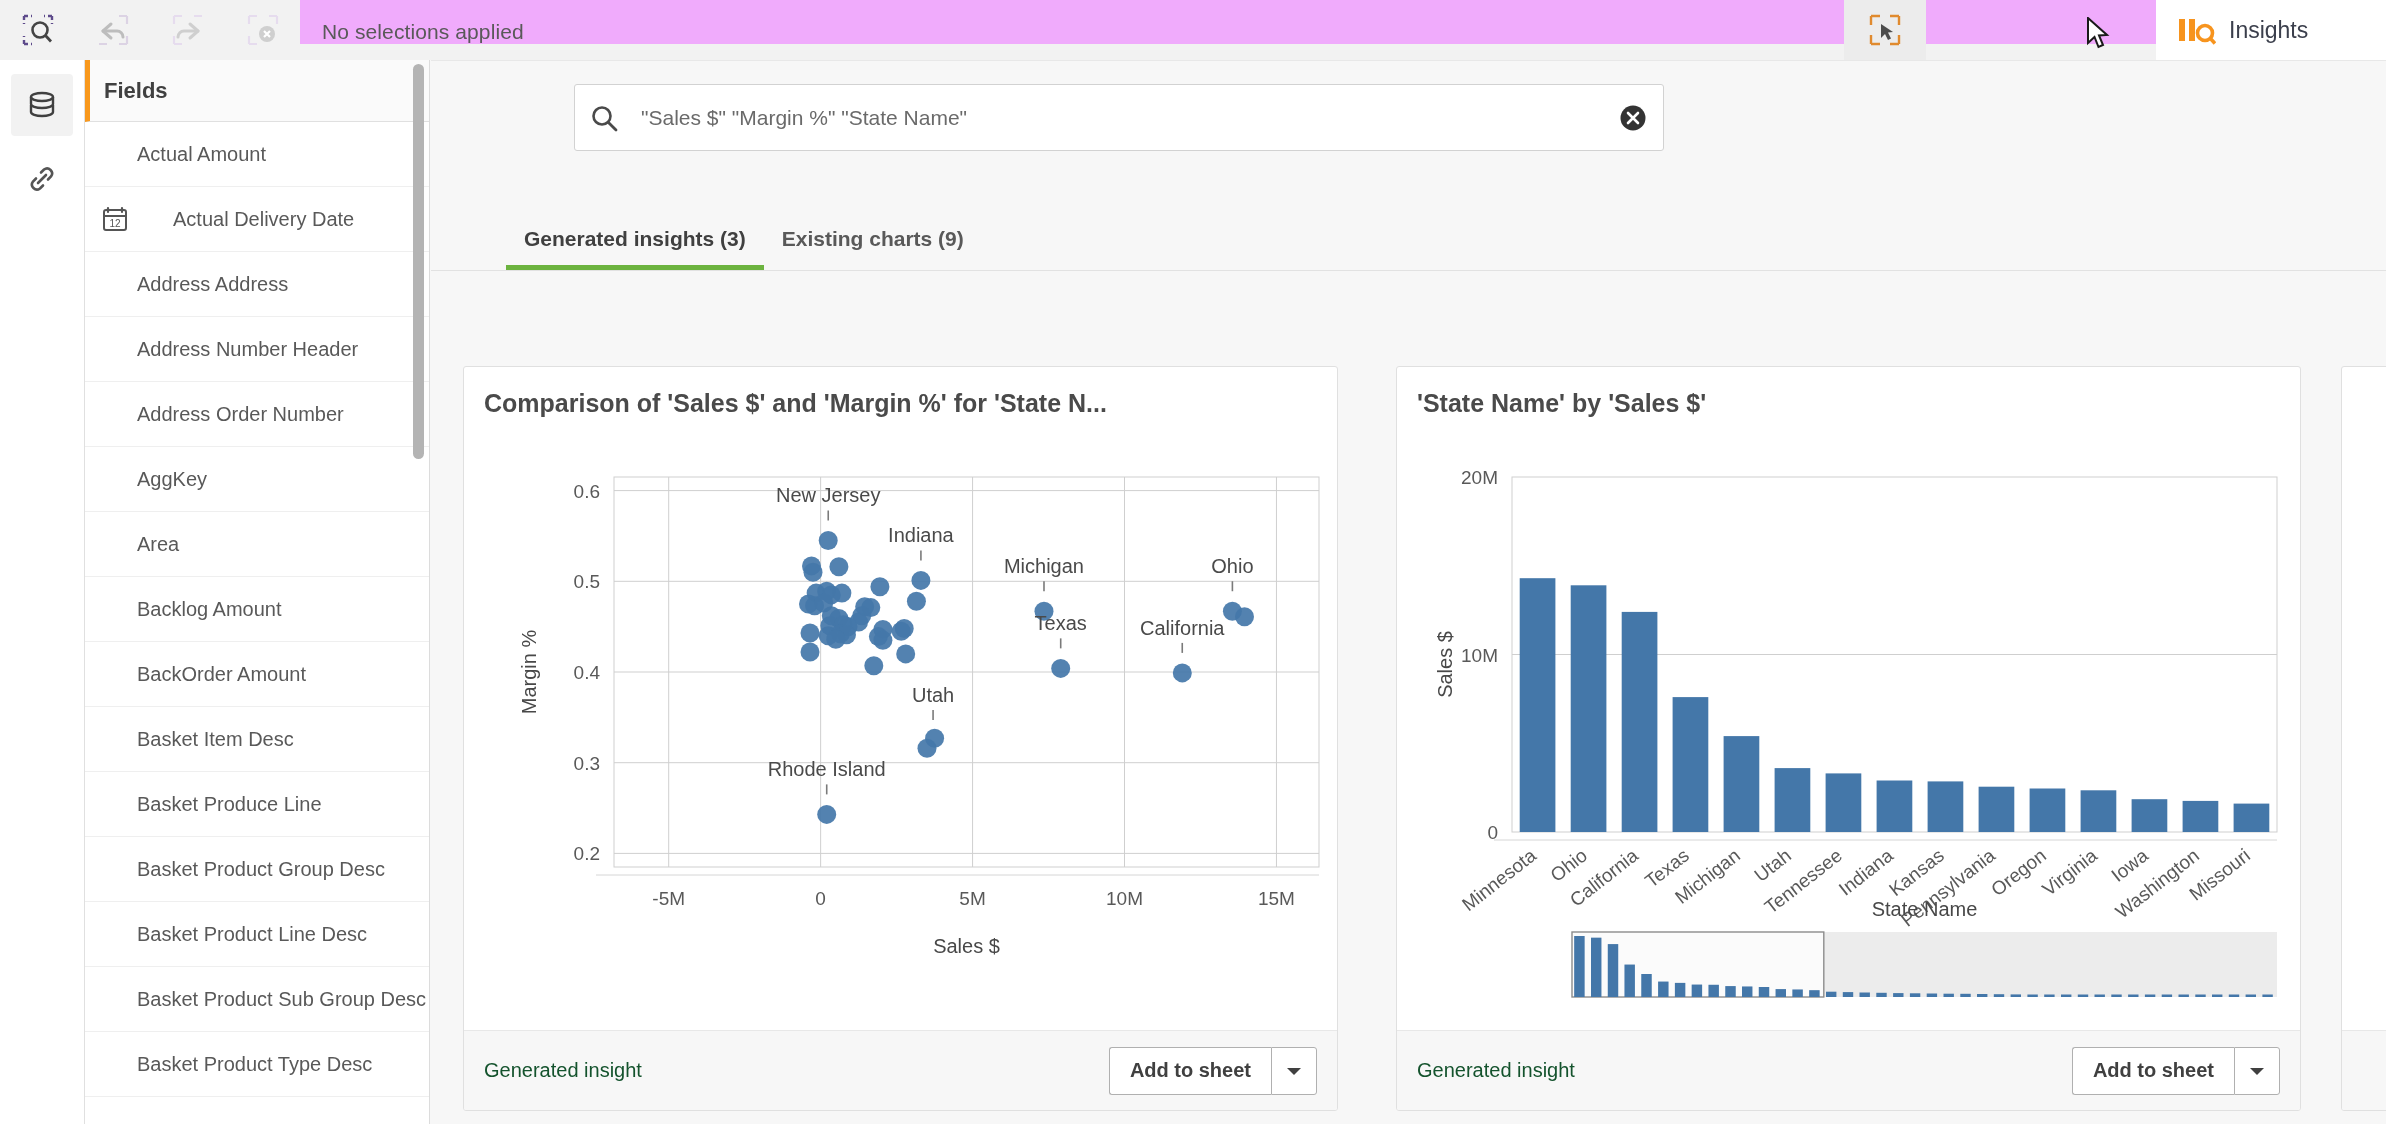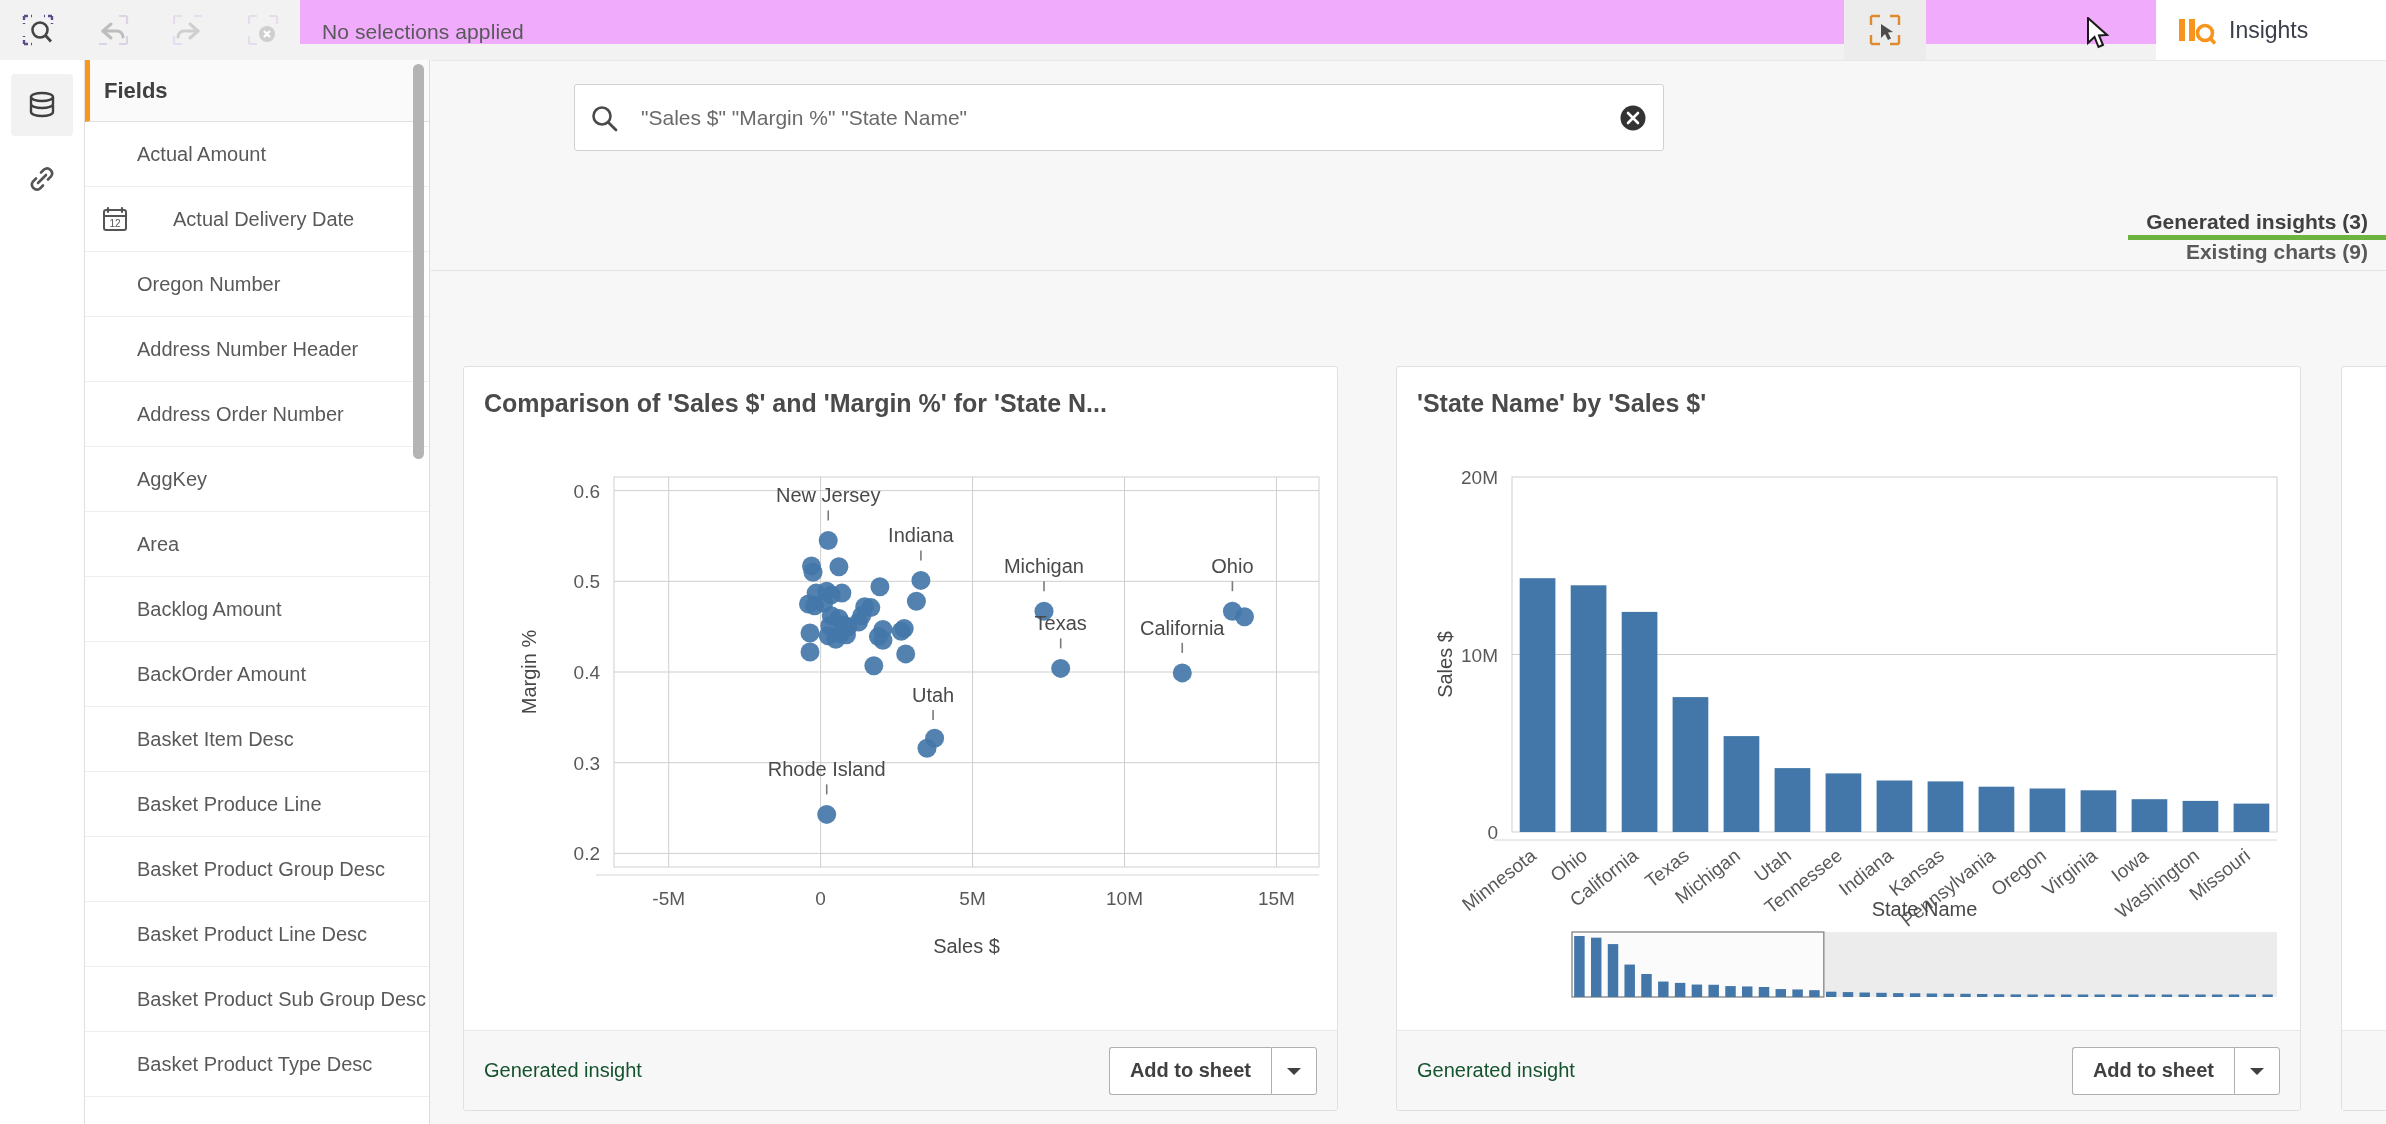--- a/index.html
+++ b/index.html
@@ -94,21 +94,21 @@
     font-family: "Liberation Sans", sans-serif;
     font-size: 21px; color: #6a6a6a; padding: 0 6px 0 8px;
   }
   .search-ic { width: 58px; display: flex; align-items: center; justify-content: center; }
   #clear-btn { width: 60px; display: flex; align-items: center; justify-content: center; }
 
   
   #tabs {
     position: absolute; left: 0; top: 148px; width: 1955px; height: 62px;
     border-bottom: 1px solid #e2e2e2;
-    display: flex; align-items: flex-end; padding-left: 75px; gap: 0; flex-direction: column;
+    display: flex; align-items: flex-end; padding-left: 75px; gap: 0;
   }
   .tab {
     height: 58px; padding: 0 18px 0 18px;
     display: flex; align-items: center;
     font-size: 21px; font-weight: bold; color: #595959;
     border-bottom: 5px solid transparent;
   }
   .tab.active { border-bottom-color: #6cb33f; color: #404040; }
 
   
@@ -242,21 +242,21 @@
       <div class="field-row">
         <svg class="cal-icon" viewBox="0 0 26 26">
           <rect x="2" y="4" width="22" height="20" rx="2" fill="none" stroke="#555" stroke-width="2"></rect>
           <path d="M2 10h22" stroke="#555" stroke-width="2"></path>
           <path d="M6 2v4M20 2v4" stroke="#555" stroke-width="2.2" stroke-linecap="round"></path>
           <text x="13" y="21" font-size="10" font-family="Liberation Sans, sans-serif" fill="#555" text-anchor="middle">12</text>
         </svg>
         <span class="flabel">Actual Delivery Date</span>
       </div>
       <div class="field-row">
-        <span class="flabel">Oregon Number</span>
+        <span class="flabel">Address Address</span>
       </div>
       <div class="field-row">
         <span class="flabel">Address Number Header</span>
       </div>
       <div class="field-row">
         <span class="flabel">Address Order Number</span>
       </div>
       <div class="field-row">
         <span class="flabel">AggKey</span>
       </div>

